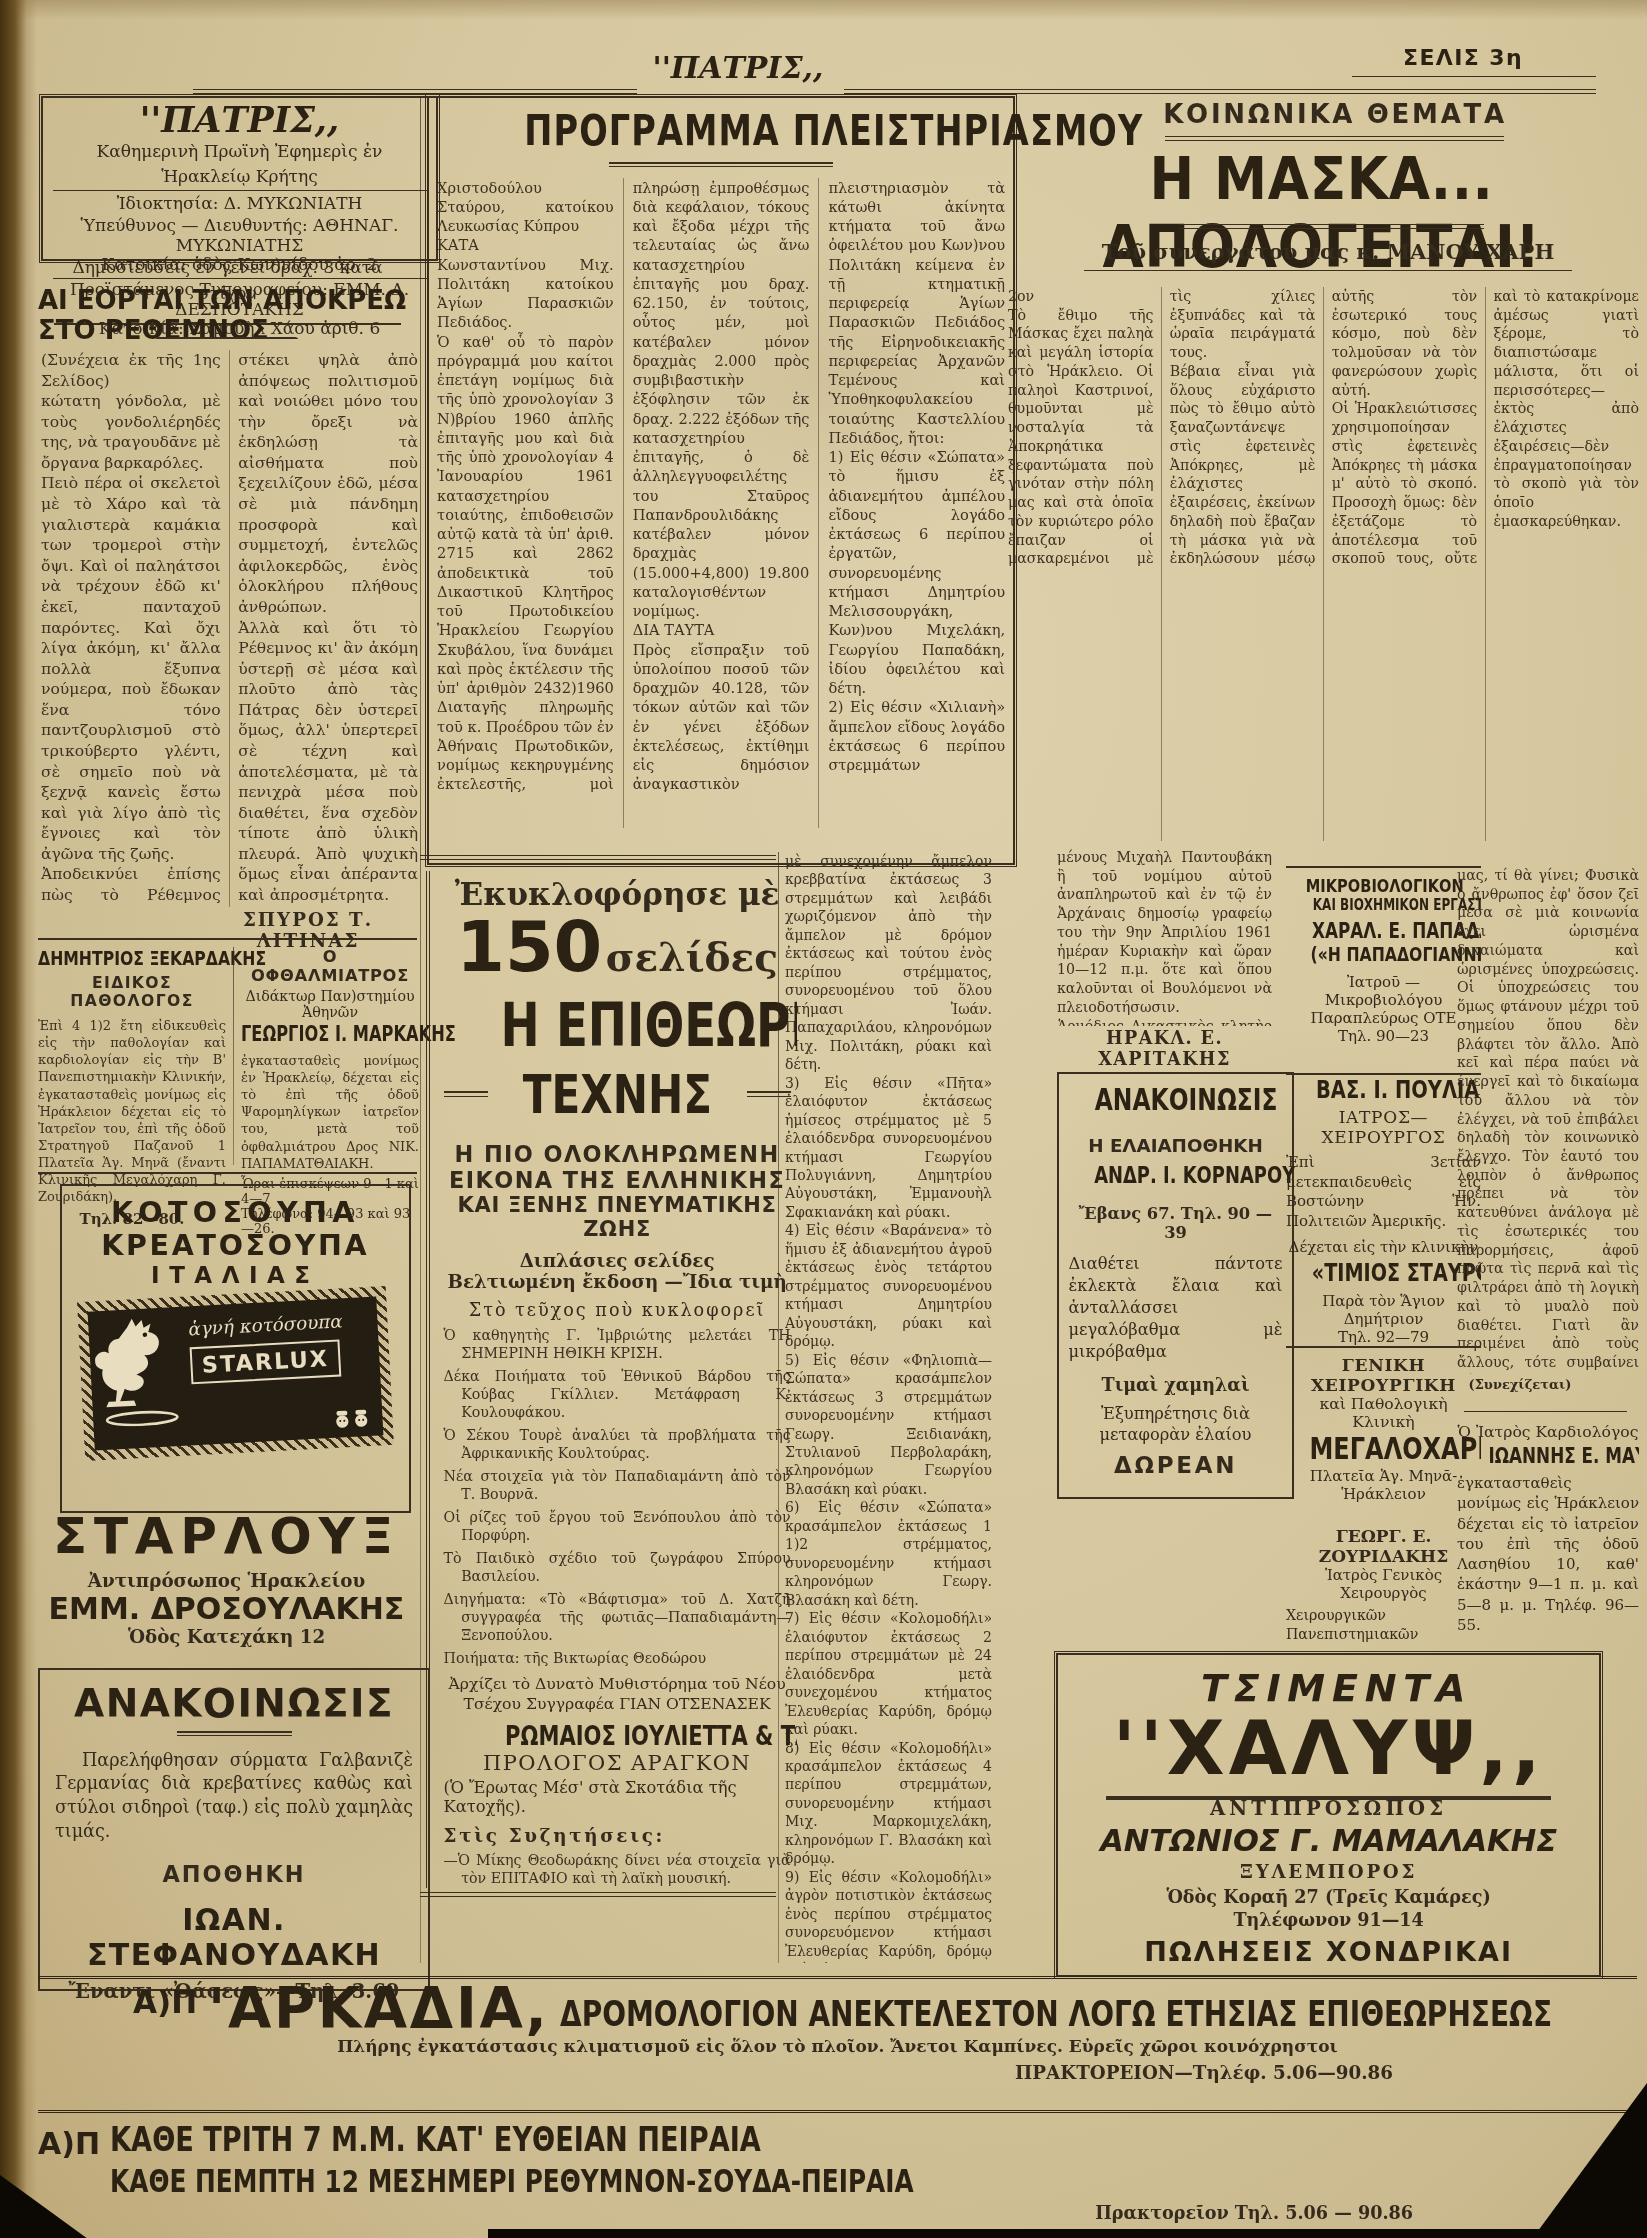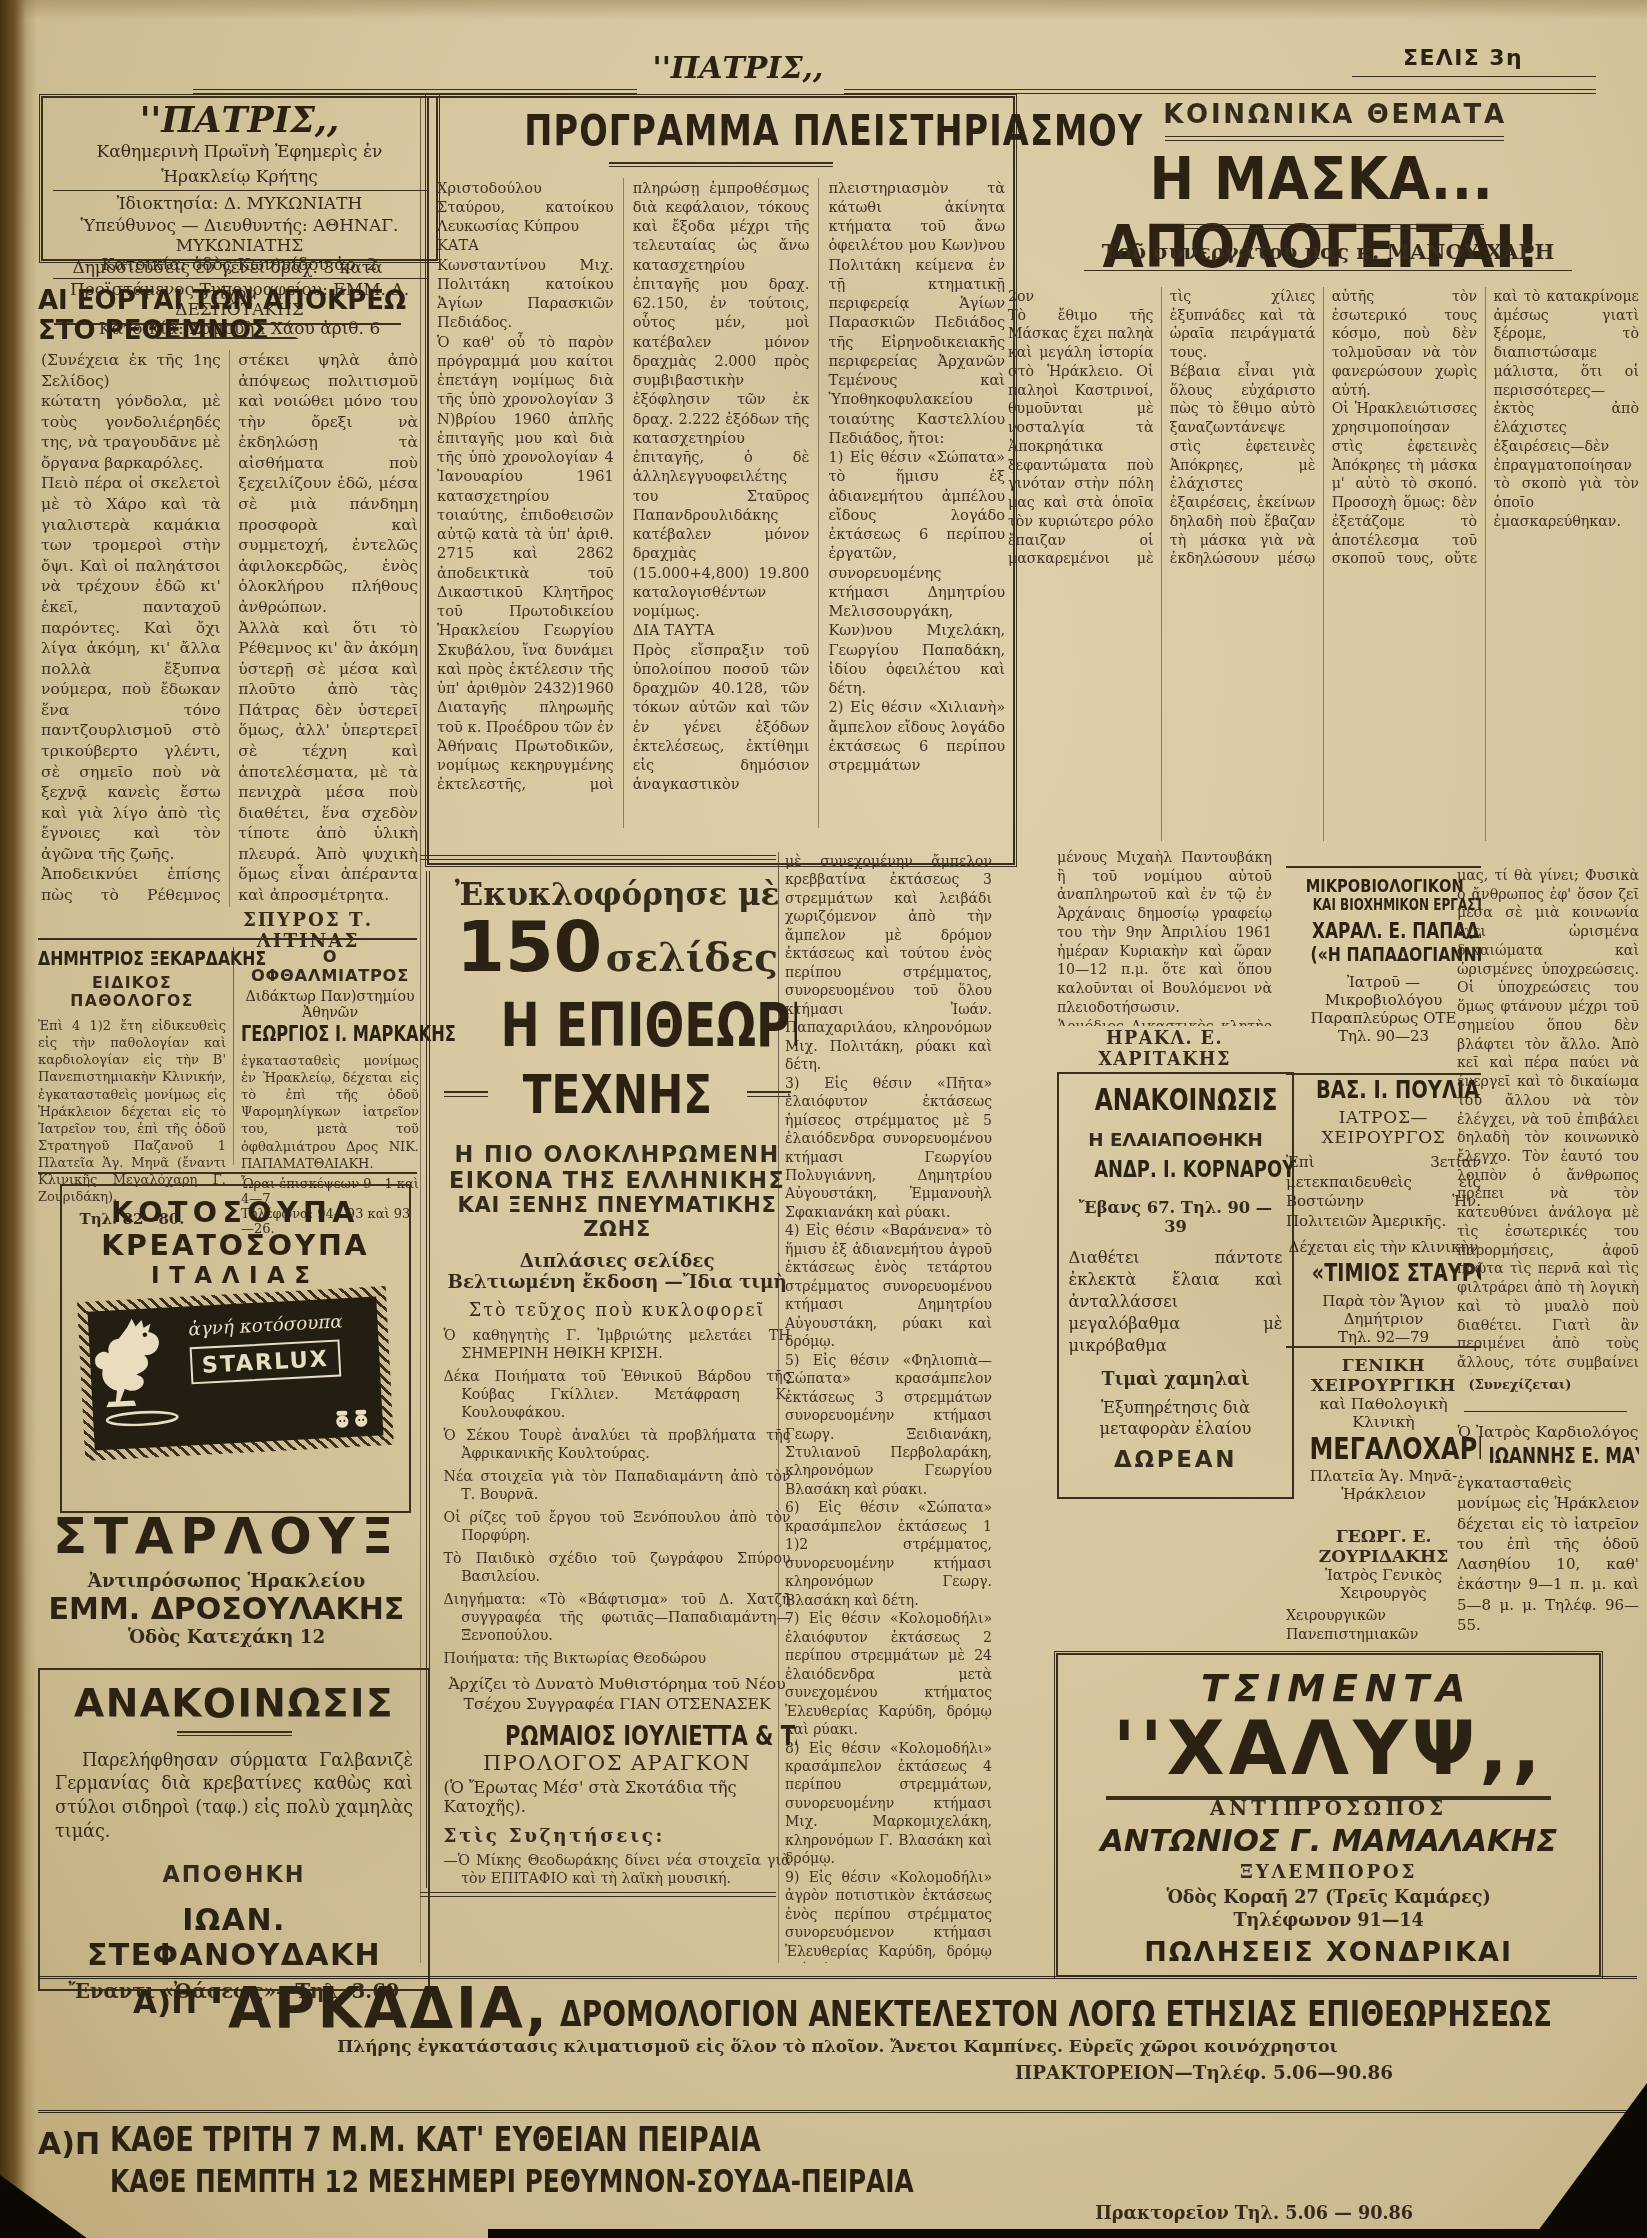--- a/index.html
+++ b/index.html
@@ -230,21 +230,21 @@
 Οἱ Ἡρακλειώτισσες χρησιμοποίησαν στὶς ἐφετεινὲς Ἀπόκρηες τὴ μάσκα μ' αὐτὸ τὸ σκοπό. Προσοχὴ ὅμως: δὲν ἐξετάζομε τὸ ἀποτέλεσμα τοῦ σκοποῦ τους, οὔτε καὶ τὸ κατακρίνομε ἀμέσως γιατὶ ξέρομε, τὸ διαπιστώσαμε μάλιστα, ὅτι οἱ περισσότερες—ἐκτὸς ἀπὸ ἐλάχιστες ἐξαιρέσεις—δὲν ἐπραγματοποίησαν τὸ σκοπὸ γιὰ τὸν ὁποῖο ἐμασκαρεύθηκαν.</div>
 
   <div class="abs bt clip" style="left:1057px;top:848px;width:215px;height:178px;font-size:14.2px;">μένους Μιχαὴλ Παντουβάκη ἢ τοῦ νομίμου αὐτοῦ ἀναπληρωτοῦ καὶ ἐν τῷ ἐν Ἀρχάναις δημοσίῳ γραφείῳ του τὴν 9ην Ἀπριλίου 1961 ἡμέραν Κυριακὴν καὶ ὥραν 10—12 π.μ. ὅτε καὶ ὅπου καλοῦνται οἱ Βουλόμενοι νὰ πλειοδοτήσωσιν.
 Ἁρμόδιος Δικαστικὸς κλητὴρ ἐνεργησάτω τὰ νόμιμα ἐν προκειμένῳ.
 Ἐν Ἡρακλείῳ τῇ 23ῃ Φεβρουαρίου 1961.
 Ὁ πληρεξούσιος Δικηγόρος τοῦ ἐπισπεύδοντος καὶ παραγγέλλοντος.</div>
   <div class="abs c b" style="left:1057px;top:1027px;width:215px;font-size:17.6px;letter-spacing:1.4px;">ΗΡΑΚΛ. Ε. ΧΑΡΙΤΑΚΗΣ</div>
 
   <div class="abs box" style="left:1057px;top:1072px;width:214px;height:407px;padding:8.1px 9.5px;">
     <div class="c"><span class="b ink sans cond" style="font-size:30px;">ΑΝΑΚΟΙΝΩΣΙΣ</span></div>
-    <div class="c b sans" style="font-size:18.3px;margin-top:12px;">Η ΕΛΑΙΑΠΟΘΗΚΗ</div>
+    <div class="c b sans" style="font-size:18.3px;margin-top:18px;">Η ΕΛΑΙΑΠΟΘΗΚΗ</div>
     <div class="c" style="margin-top:6px;"><span class="b ink sans condL" style="font-size:22.4px;transform-origin:center;">ΑΝΔΡ. Ι. ΚΟΡΝΑΡΟΥ</span></div>
     <div class="c b" style="font-size:16.3px;margin-top:16px;">Ἔβανς 67. Τηλ. 90 — 39</div>
     <div class="j" style="font-size:16.3px;line-height:1.35;margin-top:11px;">Διαθέτει πάντοτε ἐκλεκτὰ ἔλαια καὶ ἀνταλλάσσει μεγαλόβαθμα μὲ μικρόβαθμα</div>
     <div class="c b" style="font-size:17.6px;margin-top:11px;">Τιμαὶ χαμηλαὶ</div>
     <div class="c" style="font-size:16.3px;margin-top:8.1px;line-height:1.3;">Ἐξυπηρέτησις διὰ μεταφορὰν ἐλαίου</div>
     <div class="c b sans" style="font-size:23px;margin-top:6.8px;letter-spacing:2.7px;">ΔΩΡΕΑΝ</div>
   </div>
 
   <div class="abs clip" style="left:1286px;top:866px;width:195px;height:198px;border-top:2px solid #3a2e1e;border-bottom:2px solid #3a2e1e;padding-top:6.8px;">
     <div class="c"><span class="b ink sans condL" style="font-size:18.3px;transform-origin:center;">ΜΙΚΡΟΒΙΟΛΟΓΙΚΟΝ</span></div>

